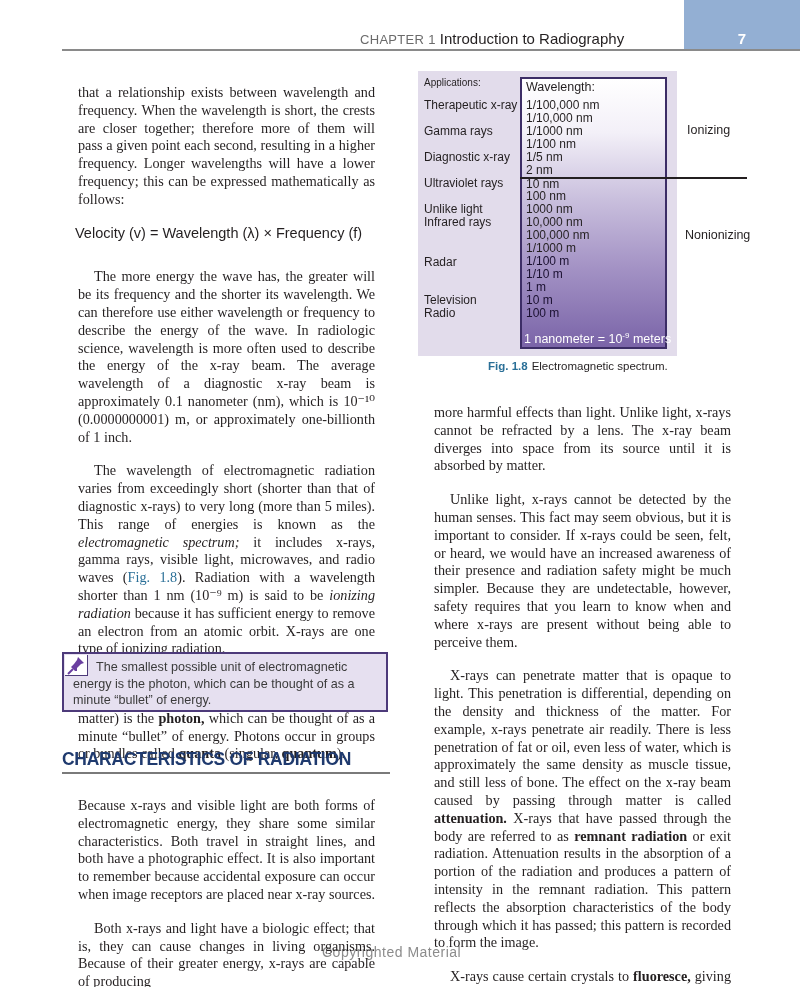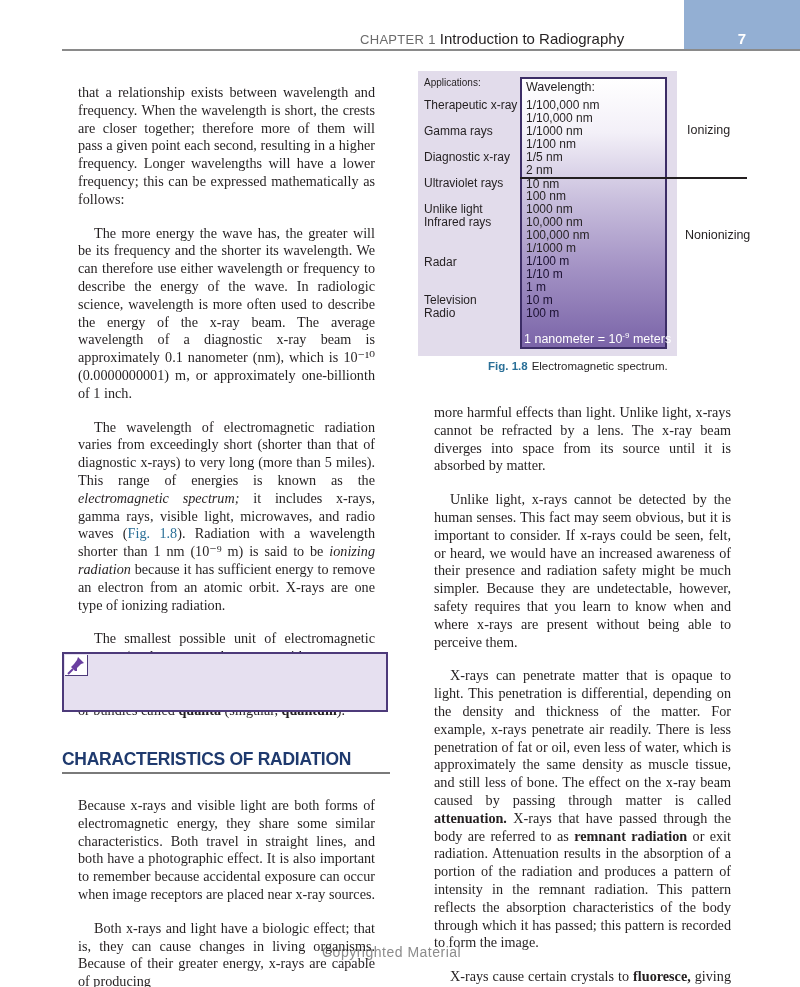--- a/index.html
+++ b/index.html
@@ -56,32 +56,34 @@
 <div class="page-number sans">7</div>
 <div class="running-head sans">
   <span class="chap">CHAPTER 1</span>
   <span>Introduction to Radiography</span>
 </div>
 <div class="header-rule"></div>
 <div class="watermark wm-bottom sans">Copyrighted Material</div>
 
 <div class="col col-left serif">
   <p>that a relationship exists between wavelength and frequency. When the wavelength is short, the crests are closer together; therefore more of them will pass a given point each second, resulting in a higher frequency. Longer wavelengths will have a lower frequency; this can be expressed mathematically as follows:</p>
+  <div class="equation">Velocity (v) = Wavelength (λ) × Frequency (f)</div>
   <p class="indent">The more energy the wave has, the greater will be its frequency and the shorter its wavelength. We can therefore use either wavelength or frequency to describe the energy of the wave. In radiologic science, wavelength is more often used to describe the energy of the x-ray beam. The average wavelength of a diagnostic x-ray beam is approximately 0.1 nanometer (nm), which is 10⁻¹⁰ (0.0000000001) m, or approximately one-billionth of 1 inch.</p>
   <p class="indent"><span>The wavelength of electromagnetic radiation varies from exceedingly short (shorter than that of diagnostic x-rays) to very long (more than 5 miles). This range of energies is known as the </span><em>electromagnetic spectrum;</em><span> it includes x-rays, gamma rays, visible light, microwaves, and radio waves (</span><span class="fig-link">Fig. 1.8</span><span>). Radiation with a wavelength shorter than 1 nm (10⁻⁹ m) is said to be </span><em>ionizing radiation</em><span> because it has sufficient energy to remove an electron from an atomic orbit. X-rays are one type of ionizing radiation.</span></p>
   <p class="indent"><span>The smallest possible unit of electromagnetic energy (analogous to the atom with respect to matter) is the </span><b>photon,</b><span> which can be thought of as a minute “bullet” of energy. Photons occur in groups or bundles called </span><b>quanta</b><span> (singular, </span><b>quantum</b><span>).</span></p>
 </div>
 
 <div class="note-box">
   <div class="note-icon">
     <svg width="22" height="20" viewBox="0 0 22 20">
       <path d="M13 2 L19 8 L16 9 L12 13 L12 16 L10 16 L6 12 L9 9 L12 5 Z" fill="#6a3fa0"></path>
       <line x1="8" y1="14" x2="3" y2="19" stroke="#6a3fa0" stroke-width="2"></line>
     </svg>
   </div>
+  <div class="note-text sans">The smallest possible unit of electromagnetic energy is the photon, which can be thought of as a minute “bullet” of energy.</div>
 </div>
 
 <div class="section-heading">CHARACTERISTICS OF RADIATION</div>
 <div class="section-rule"></div>
 <div class="col col-left-2 serif">
   <p>Because x-rays and visible light are both forms of electromagnetic energy, they share some similar characteristics. Both travel in straight lines, and both have a photographic effect. It is also important to remember because accidental exposure can occur when image receptors are placed near x-ray sources.</p>
   <p class="indent">Both x-rays and light have a biologic effect; that is, they can cause changes in living organisms. Because of their greater energy, x-rays are capable of producing</p>
 </div>
 
 <div class="figure"></div>

